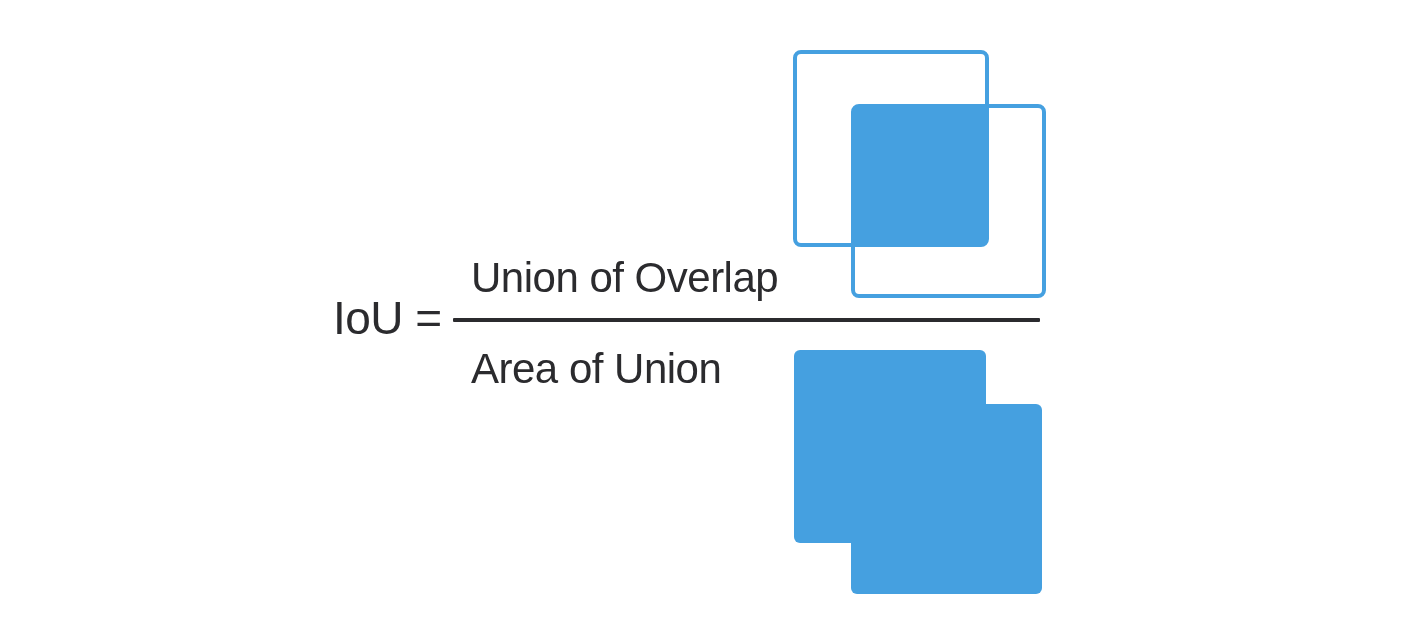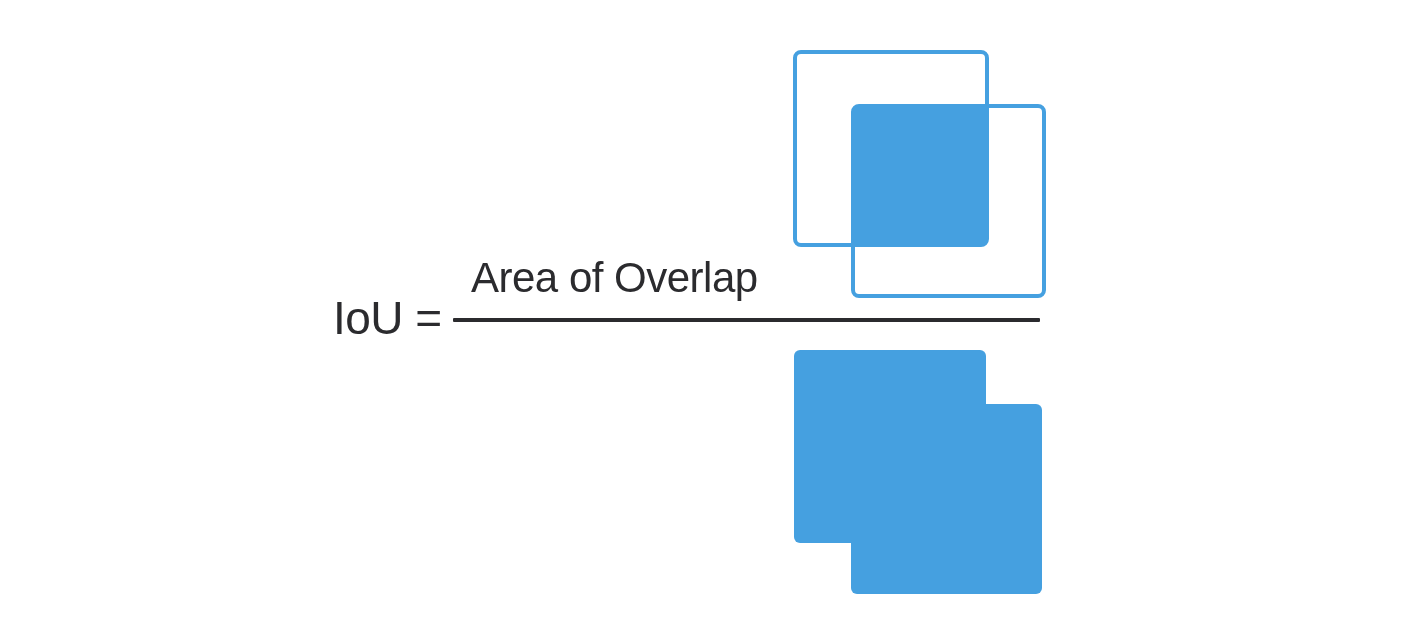--- a/index.html
+++ b/index.html
@@ -87,24 +87,25 @@
   }
 </style>
 </head>
 <body>
 
 <div id="stage" style="background: rgb(255, 255, 255); width: 1420px; height: 622px;">
 
   <div id="formula">
     <div class="f-text" id="iou-label" style="color: rgb(43, 43, 46);">IoU =</div>
 
-    <div class="f-text" id="numerator" style="color: rgb(43, 43, 46);">Area of Overlap</div>
+    <div class="f-text" id="numerator" style="color: rgb(43, 43, 46);">Union of Overlap</div>
 
     <div id="fraction-bar" style="background: rgb(43, 43, 46);"></div>
 
+    <div class="f-text" id="denominator" style="color: rgb(43, 43, 46);">Area of Union</div>
   </div>
 
   <div class="diagram" id="overlap-diagram">
     <svg width="280" height="275" viewBox="0 0 280 275" xmlns="http://www.w3.org/2000/svg">
 
       <rect x="15" y="16" width="192" height="193" rx="6" ry="6" fill="none" stroke="#45a0e0" stroke-width="4"></rect>
 
       <rect x="73" y="70" width="191" height="190" rx="6" ry="6" fill="none" stroke="#45a0e0" stroke-width="4"></rect>
 
       <rect x="73" y="70" width="134" height="139" rx="6" ry="6" fill="#45a0e0" stroke="none"></rect>

